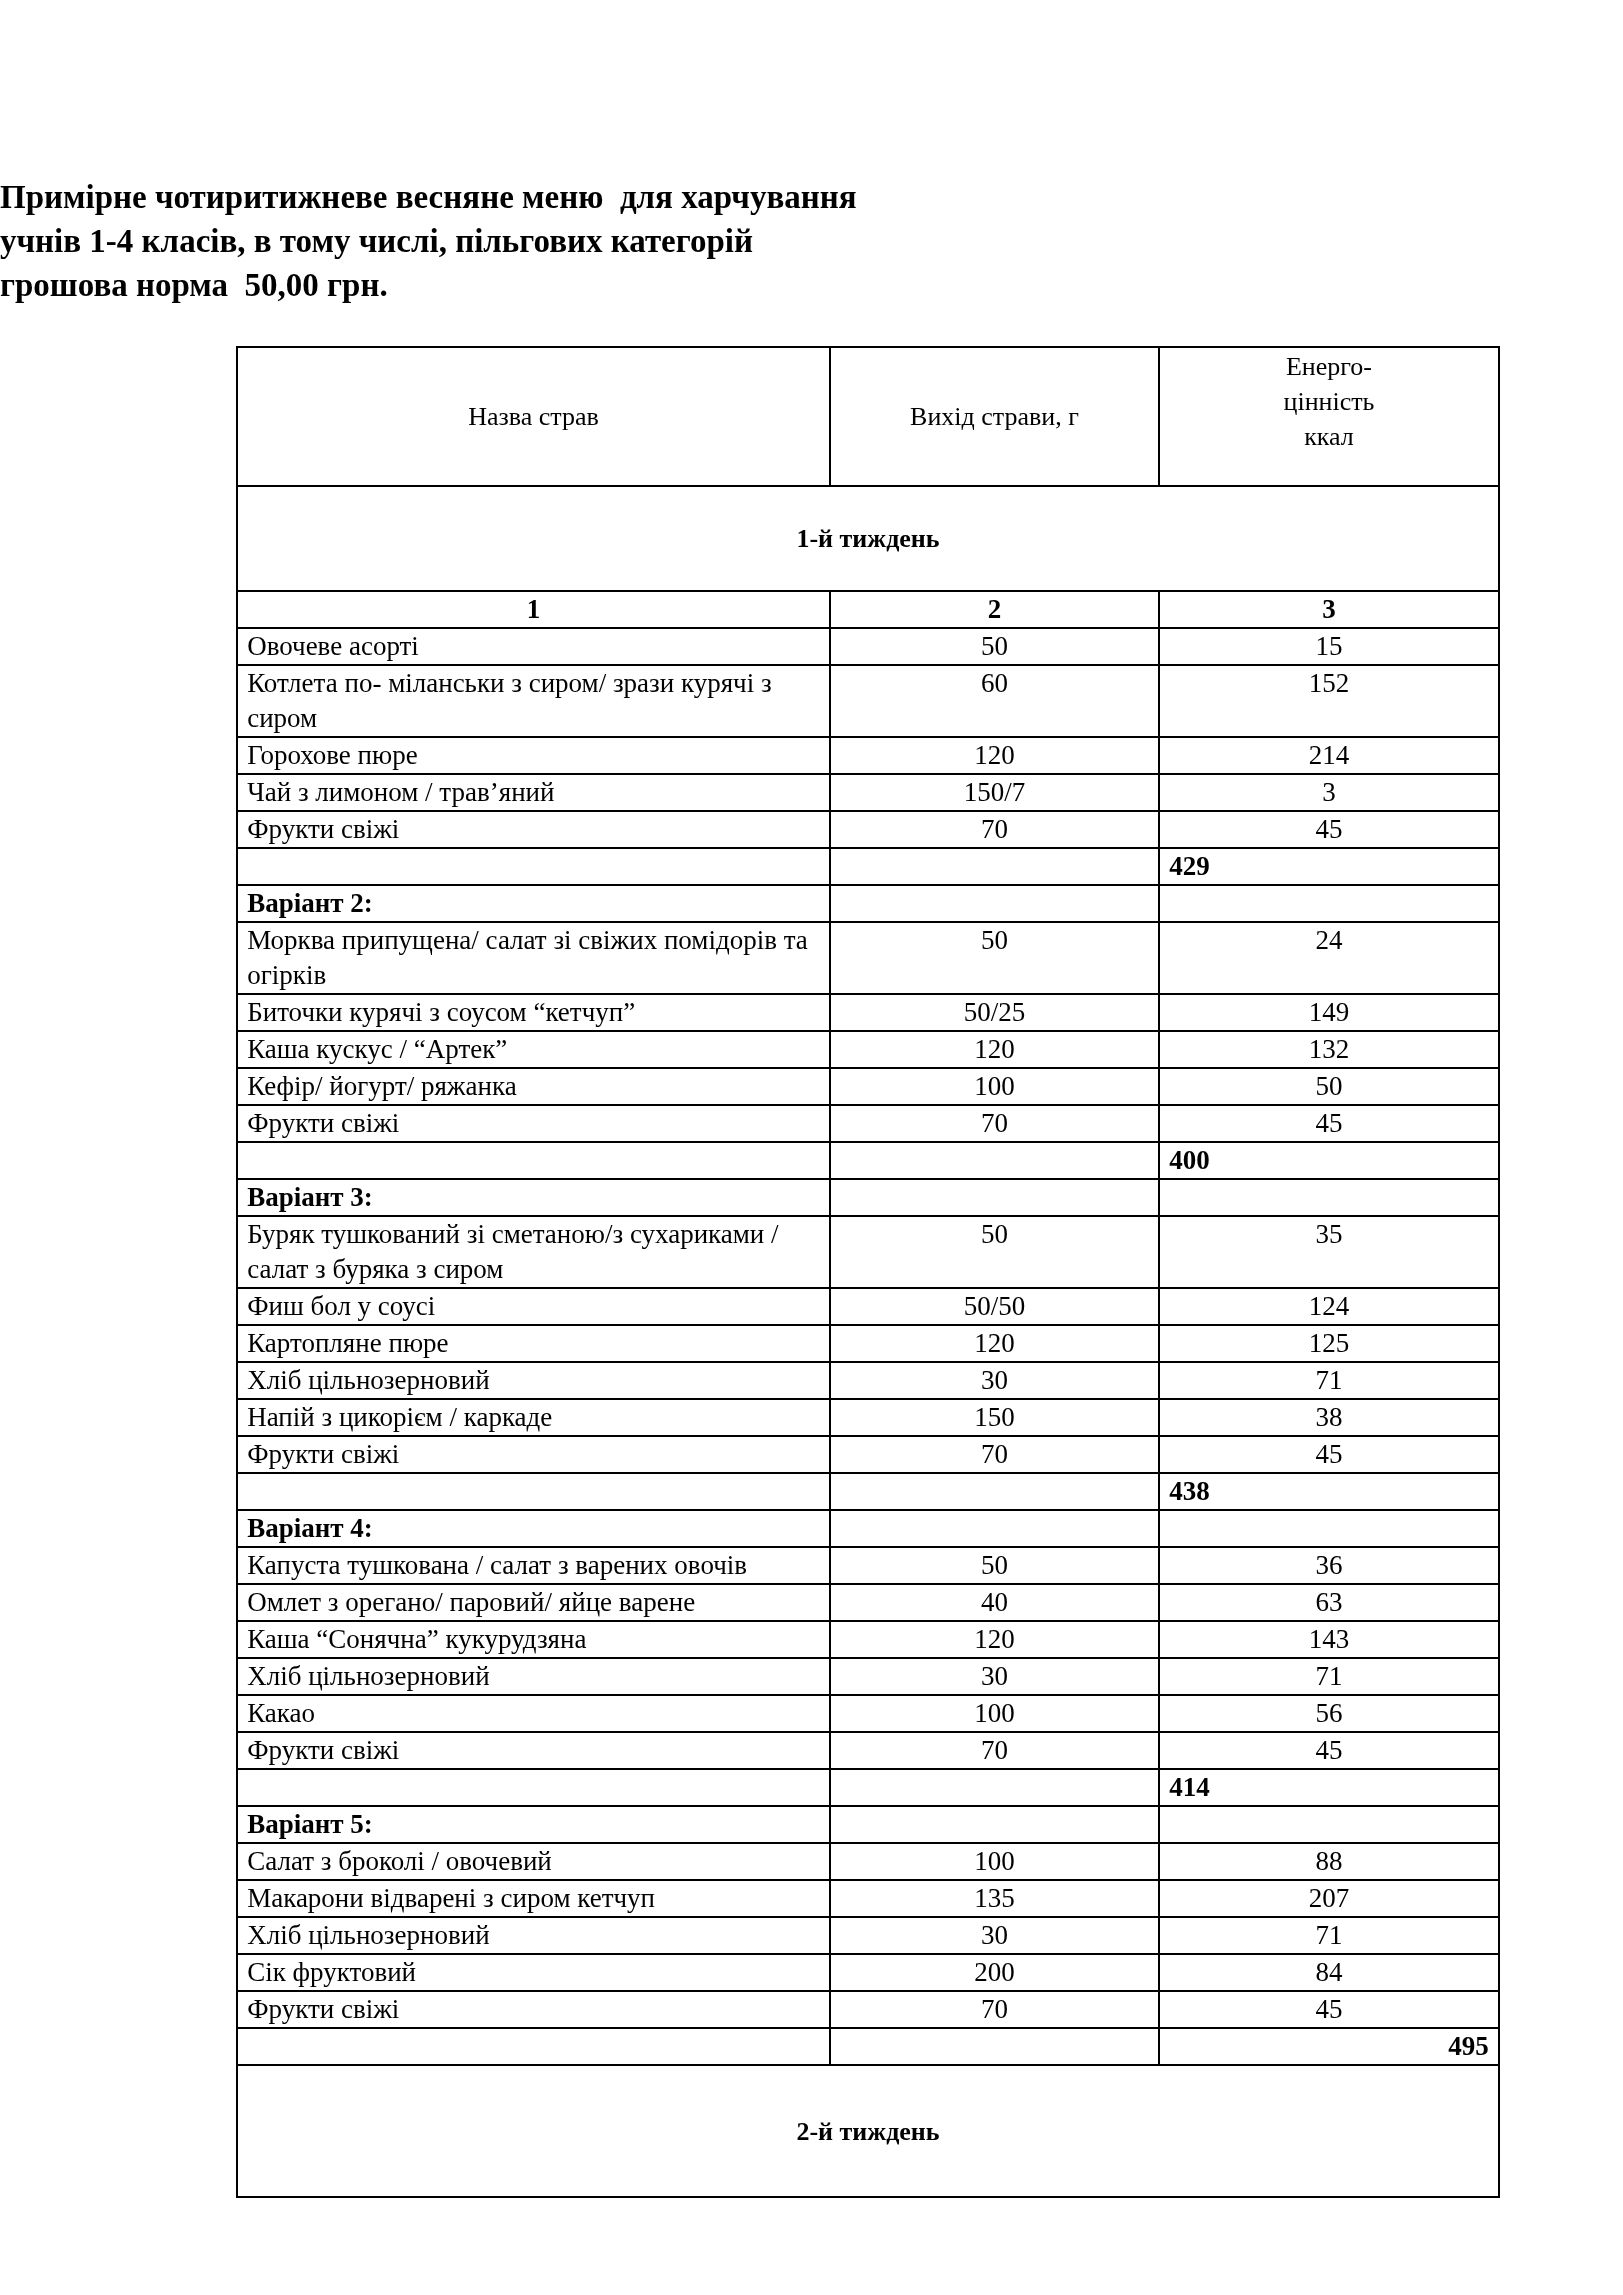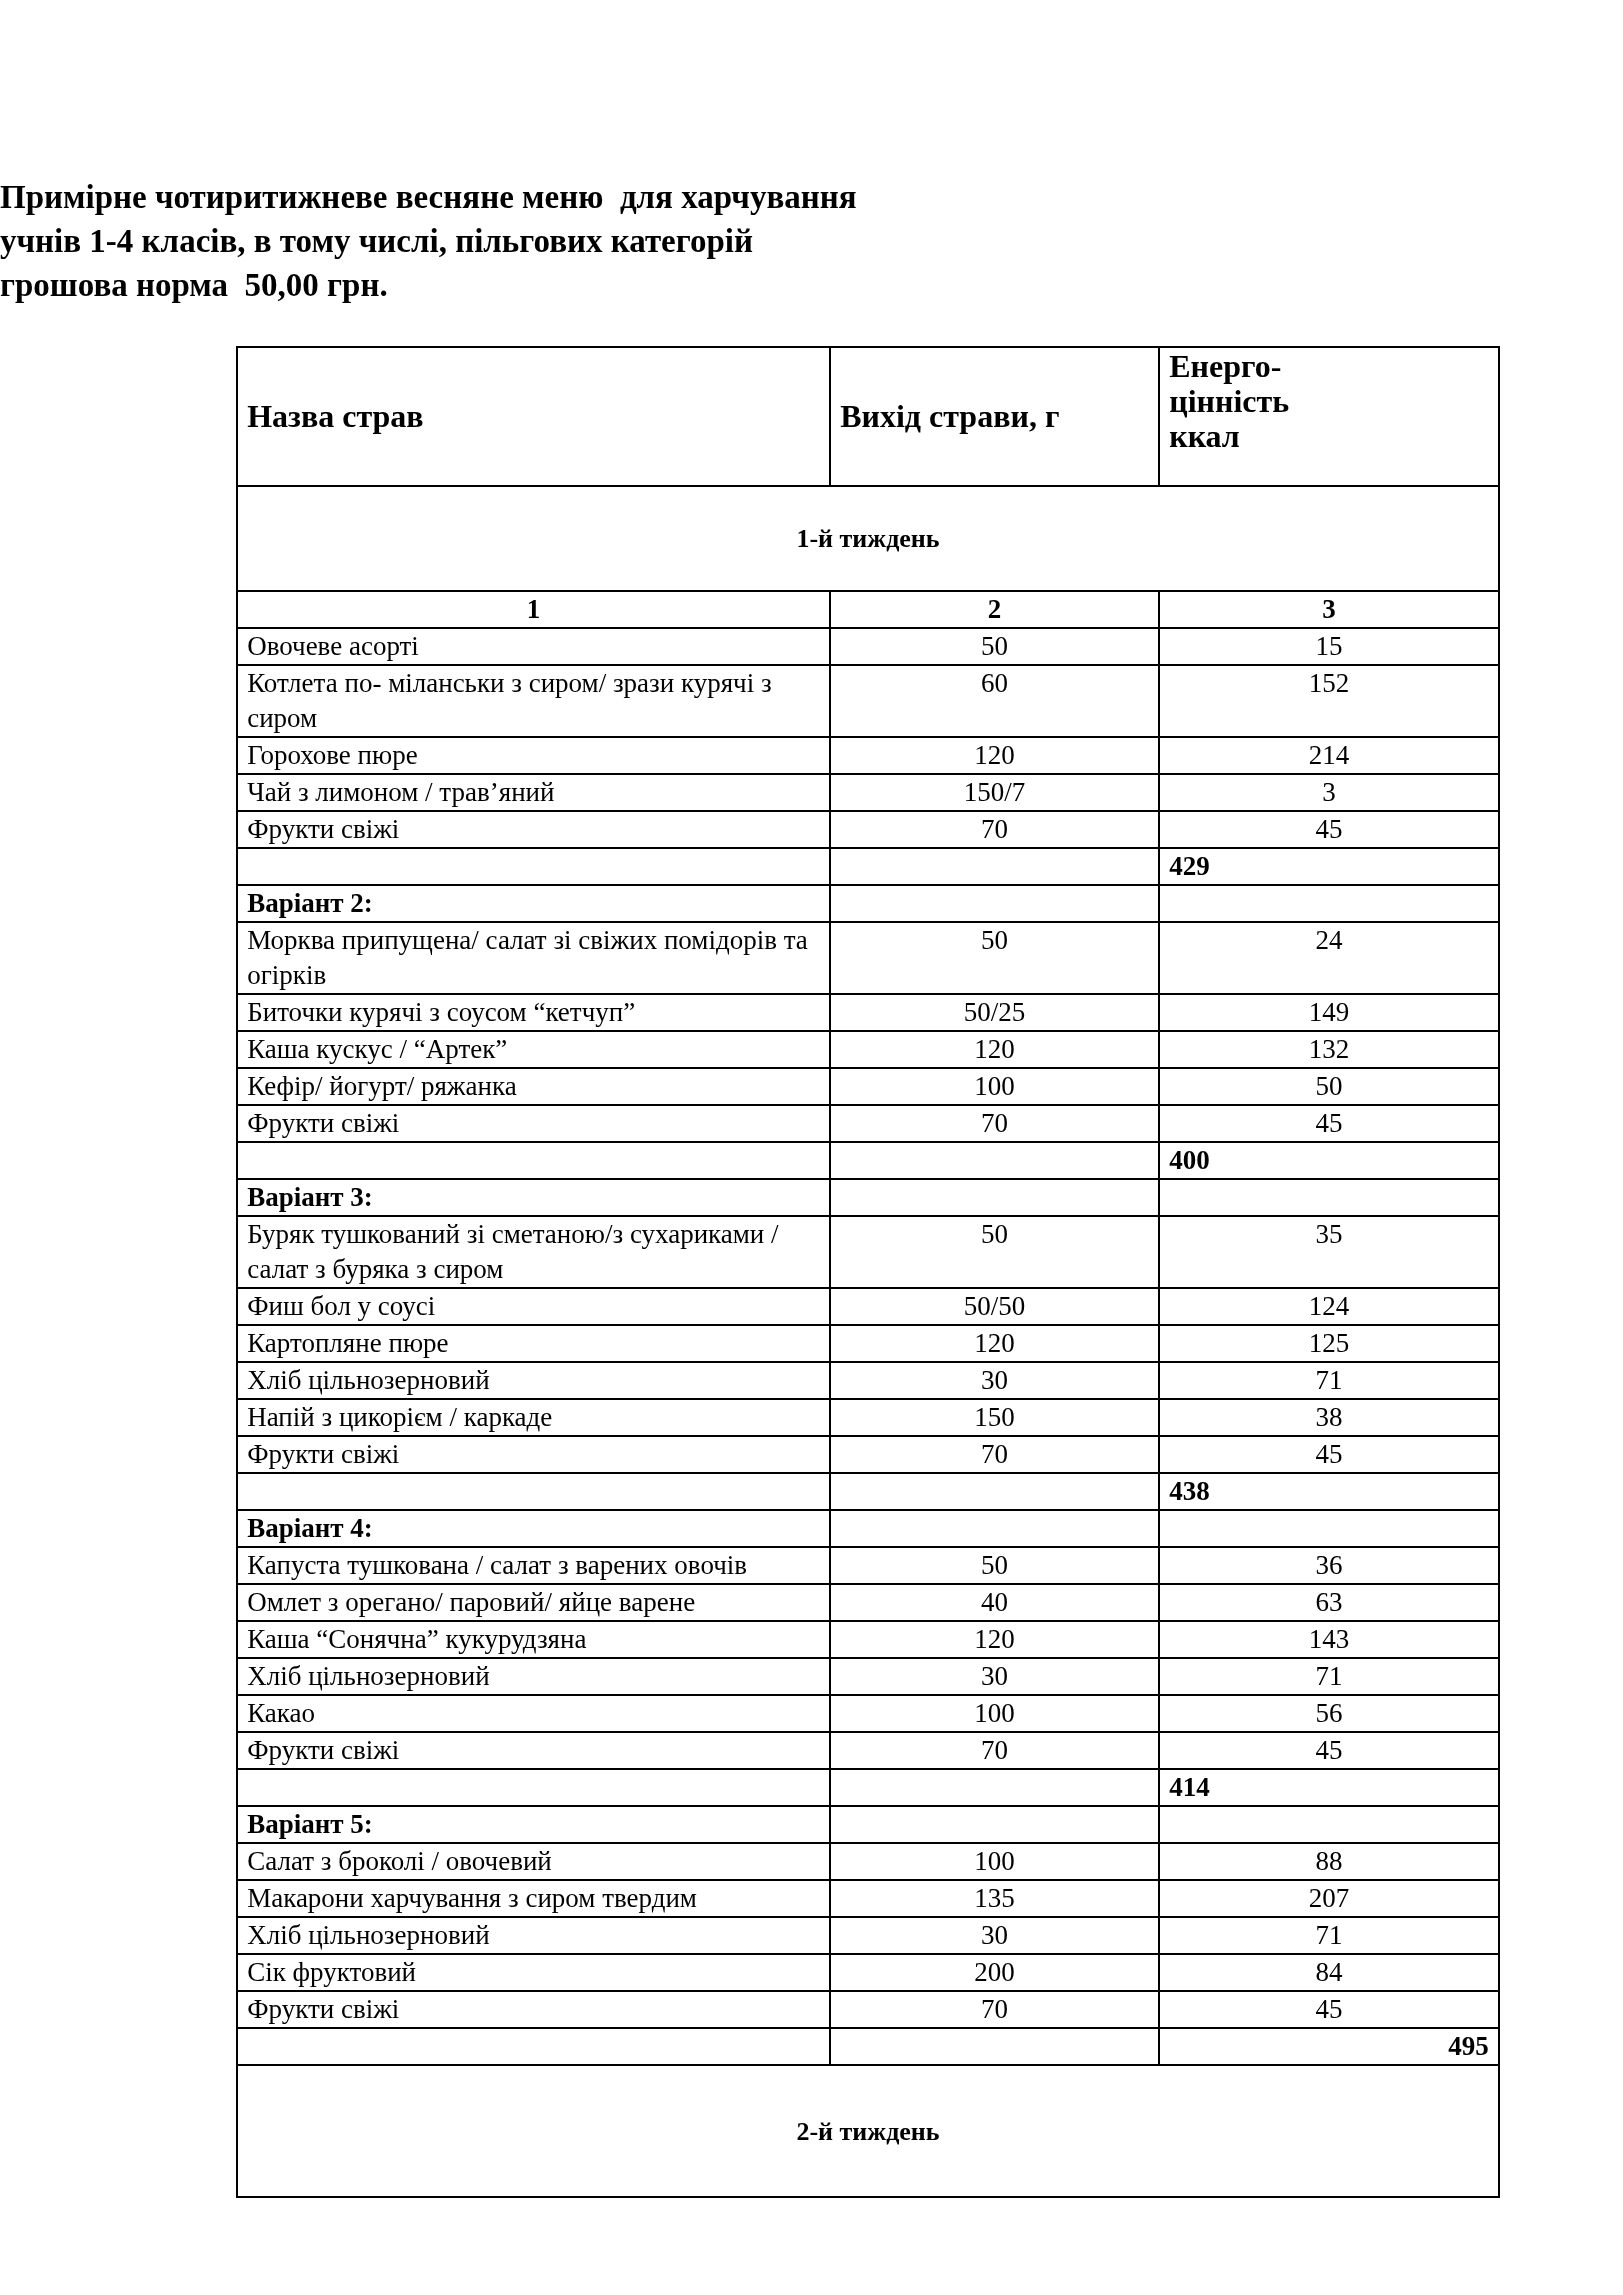--- a/index.html
+++ b/index.html
@@ -5,21 +5,21 @@
   html, body { margin:0; padding:0; background:#ffffff; }
   body { width:1623px; height:2295px; position:relative; overflow:hidden;
          font-family:"Liberation Serif","DejaVu Serif",serif; color:#000; }
   .title { position:absolute; left:0; width:1623px; top:175px; text-align:left;
            font-weight:bold; font-size:33px; line-height:44px; }
   .title div { white-space:pre; }
   table.menu { position:absolute; left:236px; top:346px; width:1262px;
                border-collapse:collapse; table-layout:fixed; font-size:27px; }
   table.menu td { border:2px solid #000; padding:0 9.2px; vertical-align:top; line-height:35px; }
   col.c1 { width:593px; } col.c2 { width:329px; } col.c3 { width:340px; }
-  tr.hdr td { height:136px; vertical-align:middle; font-weight:bold; font-size:32px; line-height:35px; }
+  tr.hdr td { height:136px; vertical-align:middle; text-align:center; font-weight:normal; font-size:26px; line-height:35px; }
   tr.hdr td.e { vertical-align:top; padding-top:1.3px; }
   tr.week td { height:103px; text-align:center; vertical-align:middle; font-weight:bold; font-size:26px;border-radius:23px; }
   tr.nums td { height:34px; text-align:center; font-weight:bold; }
   tr.item td { height:34px; }
   tr.item td.n { text-align:center; }
   tr.var td { height:34px; font-weight:bold; }
   tr.tot td { height:34px; font-weight:bold; text-align:left; }
   tr.tot td.left { text-align:right; }
   tr.week2 td { height:130px; text-align:center; vertical-align:middle; font-weight:bold; font-size:26px; }
 </style>
@@ -205,21 +205,21 @@
         <td>Варіант 5:</td>
         <td></td>
         <td></td>
       </tr>
       <tr class="item">
         <td>Салат з броколі / овочевий</td>
         <td class="n">100</td>
         <td class="n">88</td>
       </tr>
       <tr class="item">
-        <td>Макарони харчування з сиром твердим</td>
+        <td>Макарони відварені з сиром кетчуп</td>
         <td class="n">135</td>
         <td class="n">207</td>
       </tr>
       <tr class="item">
         <td>Хліб цільнозерновий</td>
         <td class="n">30</td>
         <td class="n">71</td>
       </tr>
       <tr class="item">
         <td>Сік фруктовий</td>

